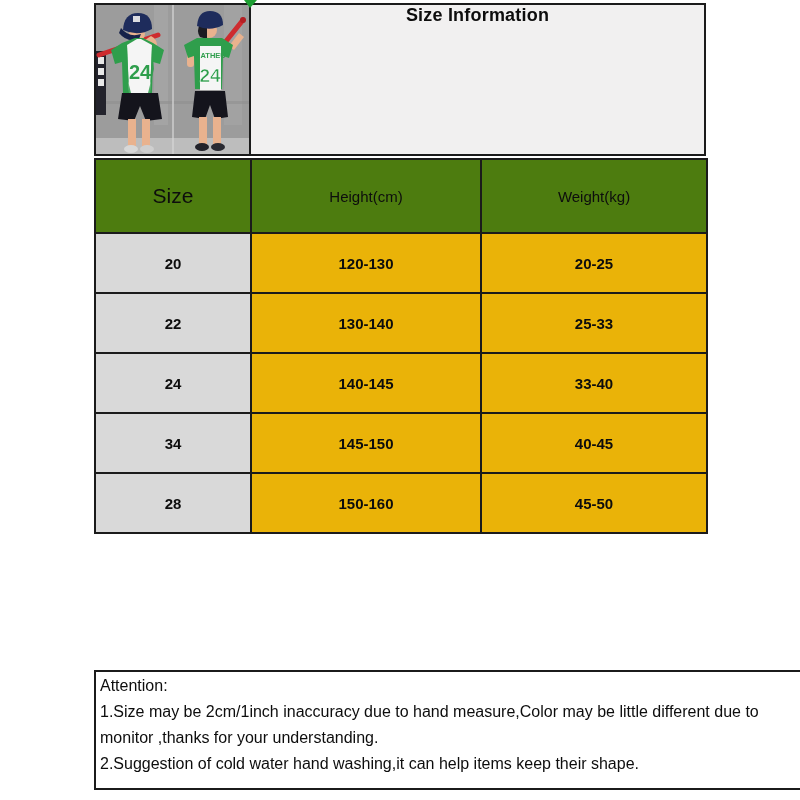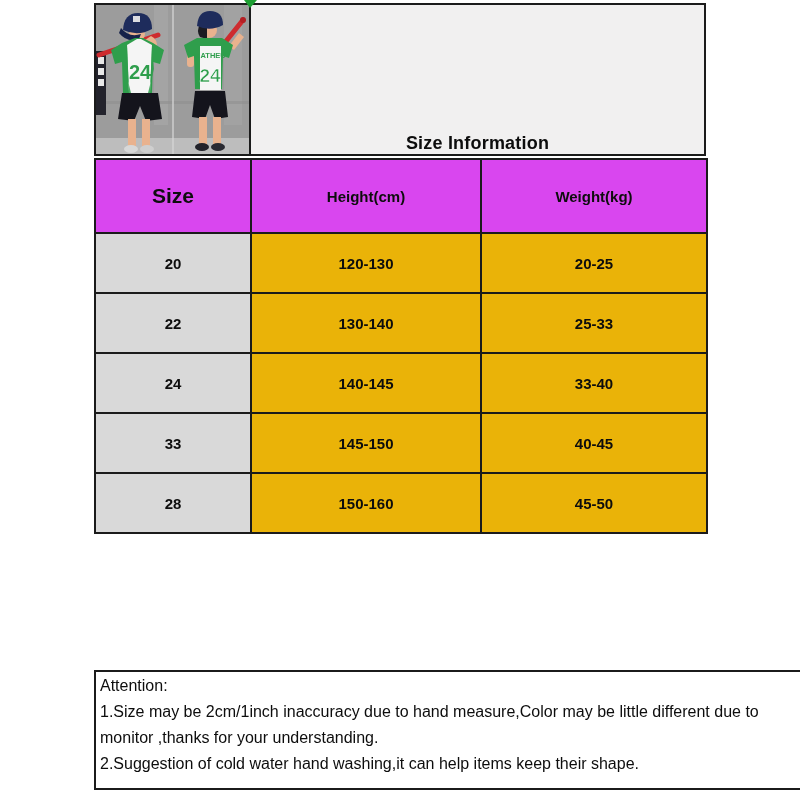--- a/index.html
+++ b/index.html
@@ -8,29 +8,29 @@
 
   
   .corner-triangle{position:absolute;left:244px;top:0;width:0;height:0;
     border-top:8px solid #1d9e32;border-left:6px solid transparent;border-right:7px solid transparent;z-index:5;}
 
   
   .top-section{position:absolute;left:94px;top:3px;display:flex;}
   .photo-cell{width:157px;height:153px;border:2px solid #1b1b1b;box-sizing:border-box;background:#9c9c9c;overflow:hidden;}
   .photo-cell svg{display:block;width:100%;height:100%;}
   .title-cell{width:457px;height:153px;margin-left:-2px;border:2px solid #1b1b1b;box-sizing:border-box;
-    background:#f1f0f0;display:flex;align-items:flex-end;justify-content:center;}
+    background:#f1f0f0;display:flex;align-items:flex-start;justify-content:center;}
   .title-cell span{font-size:18px;font-weight:bold;letter-spacing:0.2px;}
 
   
   table.size-table{position:absolute;left:94px;top:158px;width:612px;border-collapse:collapse;table-layout:fixed;}
   .size-table th,.size-table td{border:2px solid #1b1b1b;text-align:center;vertical-align:middle;padding:0;}
   .size-table tr.head{height:74px;}
   .size-table tr.body-row{height:60px;}
-  .size-table th{background:#d946ef;font-weight:bold;font-size:15px;}
+  .size-table th{background:#4d7c0f;font-weight:normal;font-size:15px;}
   .size-table th.size-head{font-size:21px;}
   .size-table td{background:#eab308;font-weight:bold;font-size:15px;}
   .size-table td.size-col{background:#d9d9d9;}
 
   
   .attention{position:absolute;left:94px;top:670px;width:708px;height:120px;border:2px solid #1b1b1b;
     box-sizing:border-box;background:#ffffff;padding:1px 6px 0 4px;font-size:16px;line-height:26px;}
 </style>
 </head>
 <body>
@@ -122,21 +122,21 @@
         <td class="size-col">22</td>
         <td>130-140</td>
         <td>25-33</td>
       </tr>
       <tr class="body-row">
         <td class="size-col">24</td>
         <td>140-145</td>
         <td>33-40</td>
       </tr>
       <tr class="body-row">
-        <td class="size-col">33</td>
+        <td class="size-col">34</td>
         <td>145-150</td>
         <td>40-45</td>
       </tr>
       <tr class="body-row">
         <td class="size-col">28</td>
         <td>150-160</td>
         <td>45-50</td>
       </tr>
     </tbody>
   </table>

